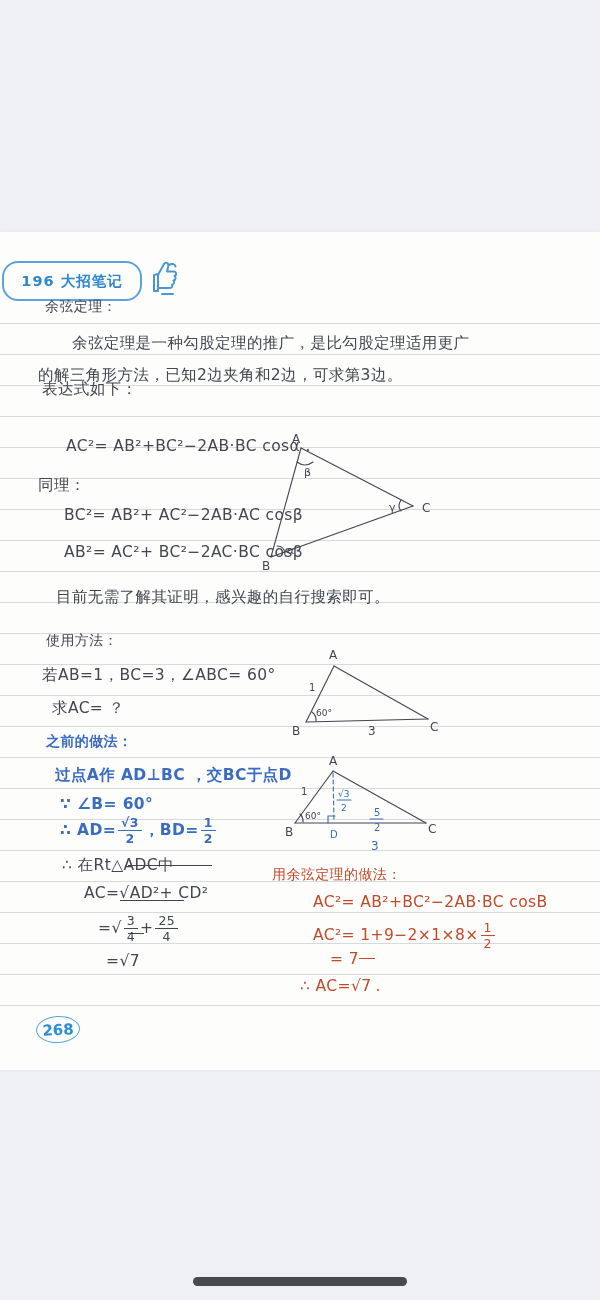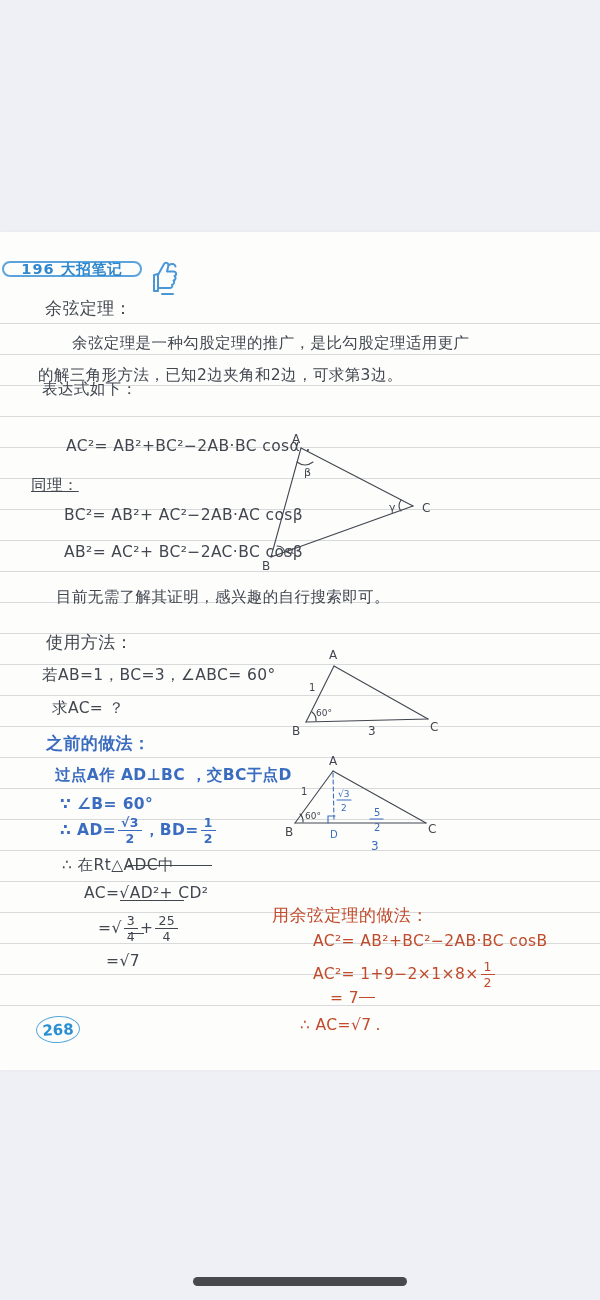--- a/index.html
+++ b/index.html
@@ -14,24 +14,24 @@
     background:#fdfdfc; box-shadow:0 0 4px rgba(0,0,0,0.04);
   }
   .ruled {
     position:absolute; left:0; top:61px; width:600px; height:714px;
     background:repeating-linear-gradient(to bottom,
       transparent 0, transparent 30px, #d7d9db 30px, #d7d9db 31px);
   }
   .t { position:absolute; white-space:nowrap; line-height:1.25; }
   .hw   { color:#41464f; font-size:15.5px; letter-spacing:0.4px; }
   .hw-b { color:#3a6cc0; font-size:15.5px; letter-spacing:0.4px;font-weight:bold; }
-  .hw-r { color:#c14a2a; font-size:15.5px; letter-spacing:0.4px;margin-top:39px; }
-  .hw-lg { font-size:17px; }
+  .hw-r { color:#c14a2a; font-size:15.5px; letter-spacing:0.4px; }
+  .hw-lg { font-size:14px; }
   .badge {
-    position:absolute; left:2px; top:261px; width:140px; height:16px;
+    position:absolute; left:2px; top:261px; width:140px; height:40px;
     border:2px solid #5ba3dd; border-radius:16px;
     display:flex; align-items:center; justify-content:center;
     color:#2f87cd; font-size:14.5px; font-weight:bold; letter-spacing:1px;
     background:transparent;
   }
   .thumb { position:absolute; left:147px; top:255px; }
   .thumb-dash { position:absolute; left:161px; top:293px; width:13px; height:2px; background:#4a97d8; border-radius:1px; }
   .pagenum {
     position:absolute; left:36px; top:1016px; width:44px; height:27px;
     border:1.6px solid #57a8dc; border-radius:50%;
@@ -71,21 +71,21 @@
     </g>
   </svg>
 </div>
 <div class="thumb-dash"></div>
 
 <div class="t hw hw-lg" style="left:45px; top:298px;">余弦定理：</div>
 <div class="t hw" style="left:72px; top:334px;text-align:right;">余弦定理是一种勾股定理的推广，是比勾股定理适用更广</div>
 <div class="t hw" style="left:38px; top:366px;">的解三角形方法，已知2边夹角和2边，可求第3边。</div>
 <div class="t hw" style="left:42px; top:380px;">表达式如下：</div>
 <div class="t hw" style="left:66px; top:437px;">AC²= AB²+BC²−2AB·BC cosα .</div>
-<div class="t hw" style="left:31px; top:476px;text-decoration:underline;">同理：</div>
+<div class="t hw" style="left:38px; top:476px;">同理：</div>
 <div class="t hw" style="left:64px; top:506px;">BC²= AB²+ AC²−2AB·AC cosβ</div>
 <div class="t hw" style="left:64px; top:543px;">AB²= AC²+ BC²−2AC·BC cosβ</div>
 <div class="t hw" style="left:56px; top:588px;">目前无需了解其证明，感兴趣的自行搜索即可。</div>
 <div class="t hw hw-lg" style="left:46px; top:632px;">使用方法：</div>
 <div class="t hw" style="left:42px; top:666px;">若AB=1，BC=3，∠ABC= 60°</div>
 <div class="t hw" style="left:52px; top:699px;">求AC= ？</div>
 <div class="t hw-b hw-lg" style="left:46px; top:733px;">之前的做法：</div>
 <div class="t hw-b" style="left:55px; top:766px;">过点A作 AD⊥BC ，交BC于点D</div>
 <div class="t hw-b" style="left:60px; top:795px;">∵ ∠B= 60°</div>
 

